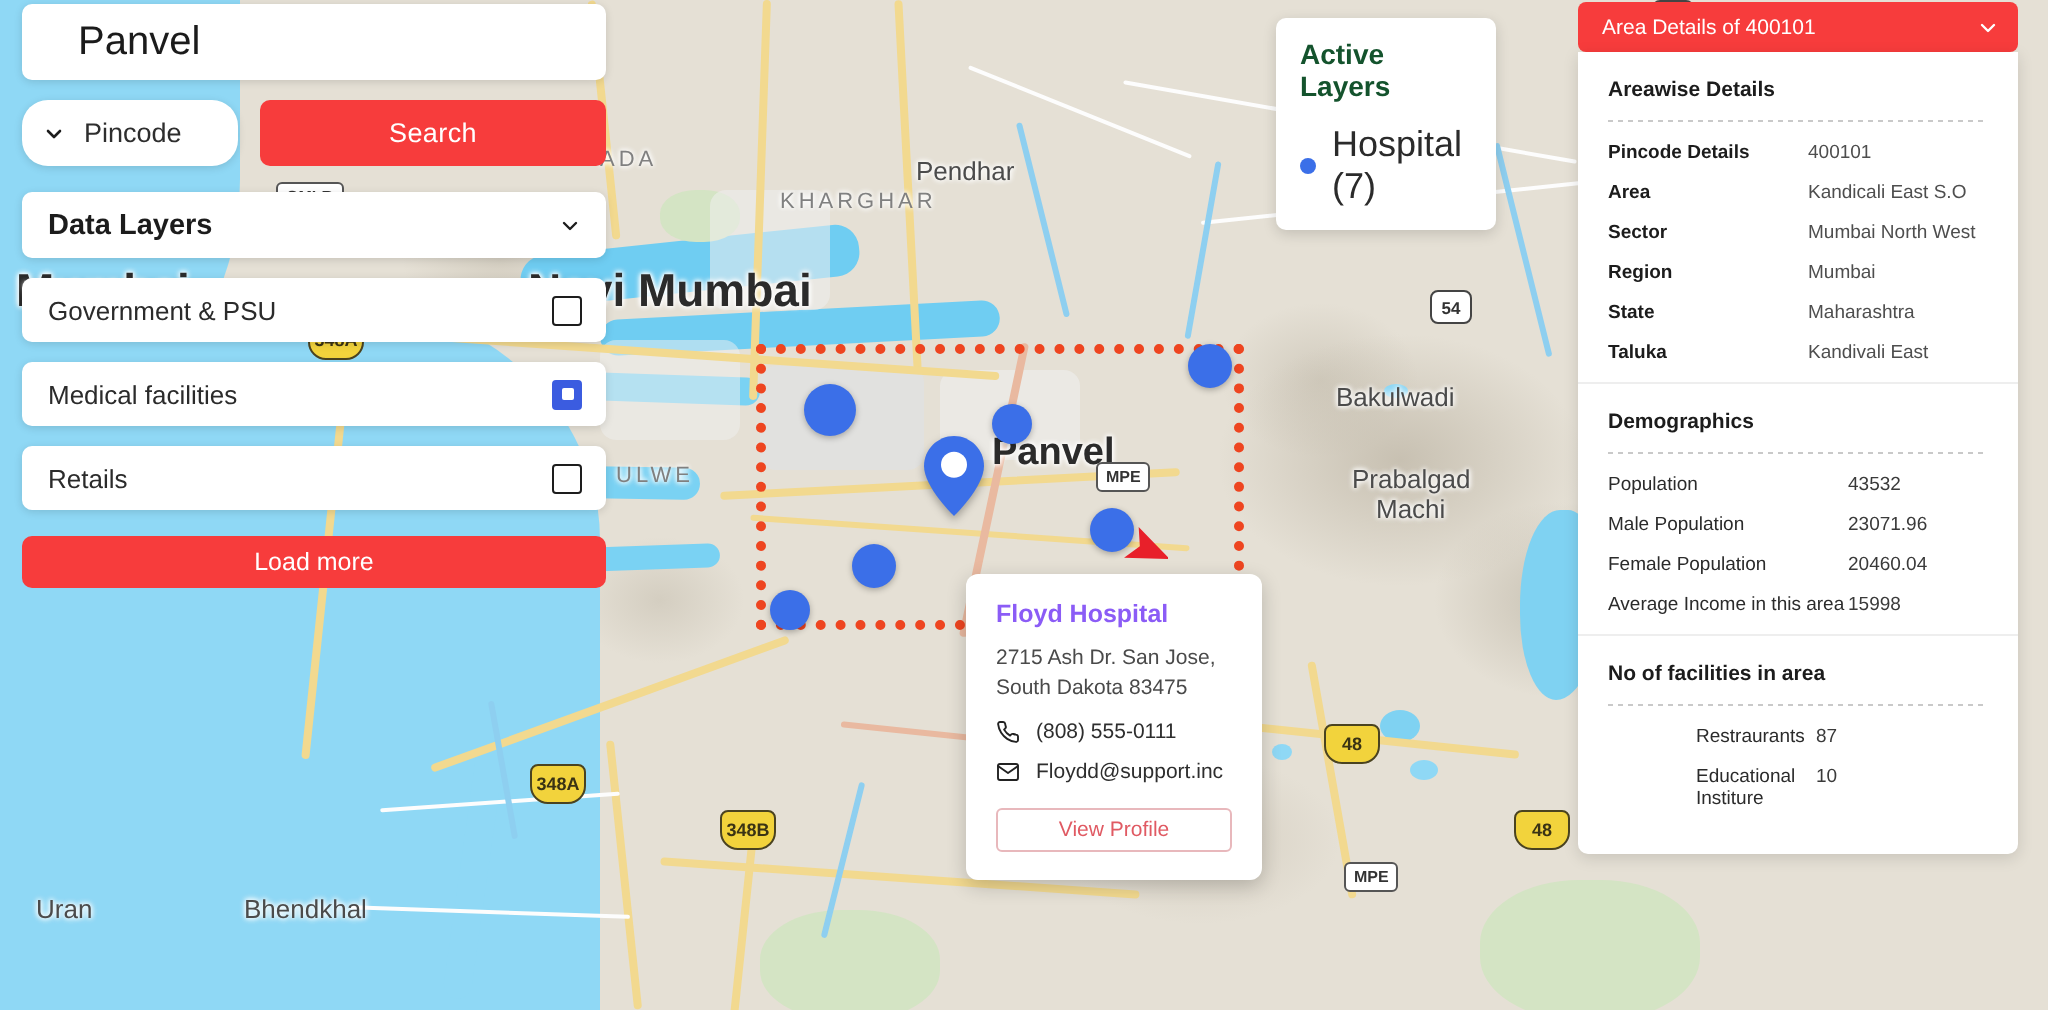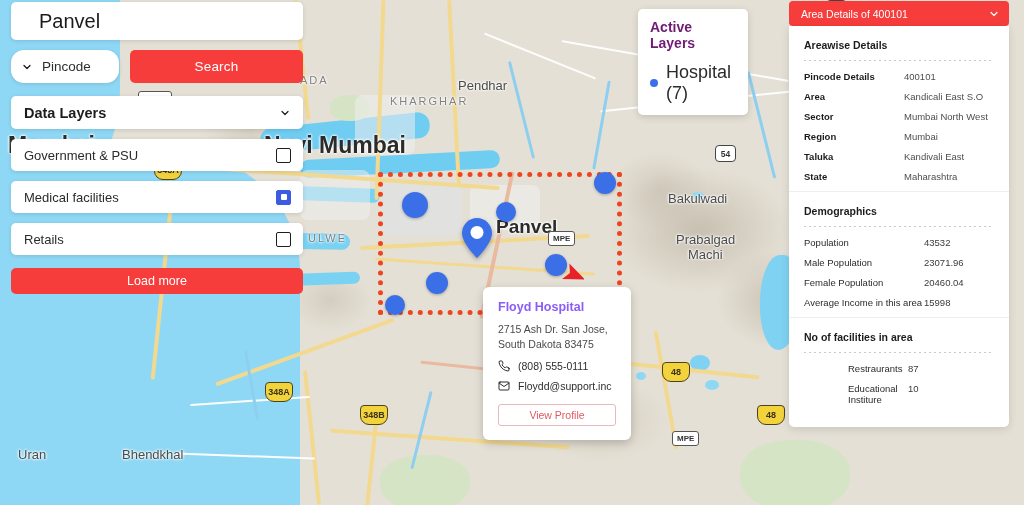--- a/index.html
+++ b/index.html
@@ -182,21 +182,21 @@
     background: #f73c3c; color: #fff; font-size: 12.5px; font-weight: 400;
     font-family: "Liberation Sans", sans-serif; cursor: pointer;
   }
 
   
   .active-layers {
     position: absolute; left: 638px; top: 9px; width: 110px;
     background: #fff; border-radius: 5px; padding: 10px 12px 11px 12px;
     box-shadow: 0 2px 7px rgba(0,0,0,.15);
   }
-  .active-layers .hdr { font-size: 14px; font-weight: 700; color: #701a75; }
+  .active-layers .hdr { font-size: 14px; font-weight: 700; color: #14532d; }
   .active-layers .entry {
     display: flex; align-items: center; gap: 8px; margin-top: 11px;
   }
   .active-layers .bullet {
     width: 8px; height: 8px; border-radius: 50%; background: #3b6fe8; flex-shrink: 0;
   }
   .active-layers .etxt { font-size: 18px; color: #2b2b2b; }
 
   
   .info-card {
@@ -455,26 +455,26 @@
           </div>
           <div class="kv ">
             <span class="k">Sector</span>
             <span class="v">Mumbai North West</span>
           </div>
           <div class="kv ">
             <span class="k">Region</span>
             <span class="v">Mumbai</span>
           </div>
           <div class="kv ">
+            <span class="k">State</span>
+            <span class="v">Maharashtra</span>
+          </div>
+          <div class="kv ">
             <span class="k">Taluka</span>
             <span class="v">Kandivali East</span>
-          </div>
-          <div class="kv ">
-            <span class="k">State</span>
-            <span class="v">Maharashtra</span>
           </div>
         </div>
 
       <div class="sect-div"></div>
       <div class="sec-title">Demographics</div>
       <div class="dash-sep"></div>
       <div id="demographics-list">
           <div class="kv demo">
             <span class="k">Population</span>
             <span class="v">43532</span>

